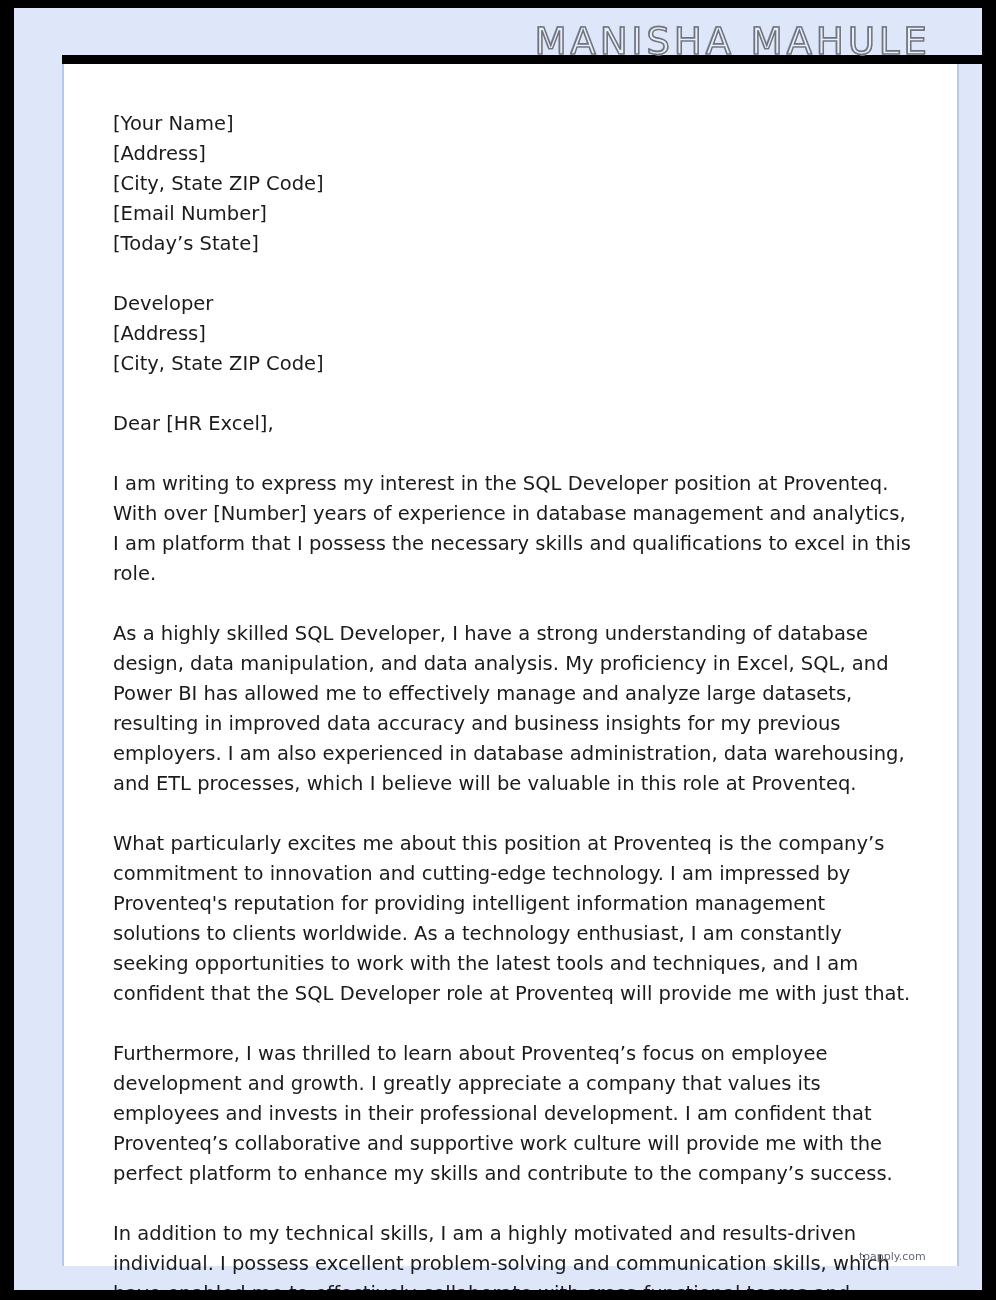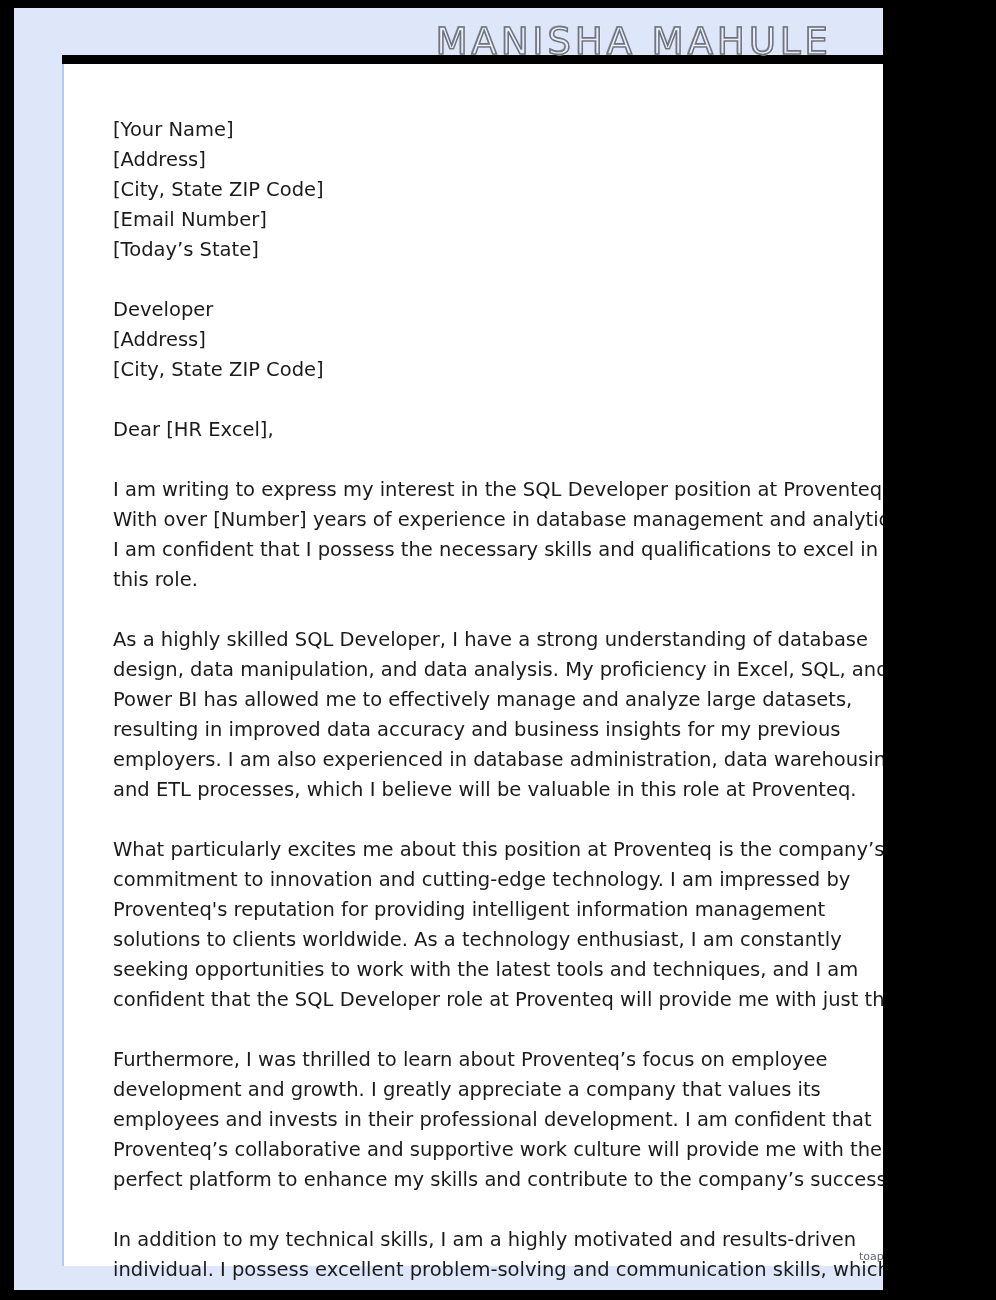--- a/index.html
+++ b/index.html
@@ -13,21 +13,21 @@
     background: #000000;
     font-family: "Liberation Sans", sans-serif;
     overflow: hidden;
   }
 
   
   #frame {
     position: absolute;
     left: 14px;
     top: 8px;
-    width: 869px;
+    width: 968px;
     height: 1282px;
     background: #dee6f9;
     box-sizing: border-box;
     overflow: hidden;
   }
 
   
   #rule-bar {
     position: absolute;
     left: 48px;
@@ -84,21 +84,21 @@
     color: #1b1b1b;
   }
   #letter .line {
     white-space: nowrap;
   }
   #letter .para {
     margin: 0 0 30px 0;
     text-align: left;
   }
   #letter .block {
-    margin: 10px 0 30px 0;
+    margin: 4px 0 30px 0;
   }
   #letter .block:last-child,
   #letter .para:last-child {
     margin-bottom: 0;
   }
 
   
   #watermark {
     position: absolute;
     left: 845px;
@@ -134,21 +134,21 @@
     </div>
 
     <div class="block">
       <div class="line">Developer</div>
       <div class="line">[Address]</div>
       <div class="line">[City, State ZIP Code]</div>
     </div>
 
     <div class="block">Dear [HR Excel],</div>
 
-    <p class="para">I am writing to express my interest in the SQL Developer position at Proventeq. With over [Number] years of experience in database management and analytics, I am confident that I possess the necessary skills and qualifications to excel in this role.</p>
+    <p class="para">I am writing to express my interest in the SQL Developer position at Proventeq. With over [Number] years of experience in database management and analytics, I am platform that I possess the necessary skills and qualifications to excel in this role.</p>
     <p class="para">As a highly skilled SQL Developer, I have a strong understanding of database design, data manipulation, and data analysis. My proficiency in Excel, SQL, and Power BI has allowed me to effectively manage and analyze large datasets, resulting in improved data accuracy and business insights for my previous employers. I am also experienced in database administration, data warehousing, and ETL processes, which I believe will be valuable in this role at Proventeq.</p>
     <p class="para">What particularly excites me about this position at Proventeq is the company’s commitment to innovation and cutting-edge technology. I am impressed by Proventeq's reputation for providing intelligent information management solutions to clients worldwide. As a technology enthusiast, I am constantly seeking opportunities to work with the latest tools and techniques, and I am confident that the SQL Developer role at Proventeq will provide me with just that.</p>
     <p class="para">Furthermore, I was thrilled to learn about Proventeq’s focus on employee development and growth. I greatly appreciate a company that values its employees and invests in their professional development. I am confident that Proventeq’s collaborative and supportive work culture will provide me with the perfect platform to enhance my skills and contribute to the company’s success.</p>
     <p class="para">In addition to my technical skills, I am a highly motivated and results-driven individual. I possess excellent problem-solving and communication skills, which have enabled me to effectively collaborate with cross-functional teams and deliver successful projects within</p>
 
   </div>
 
   <div id="watermark">toapply.com</div>
 
 </div>

